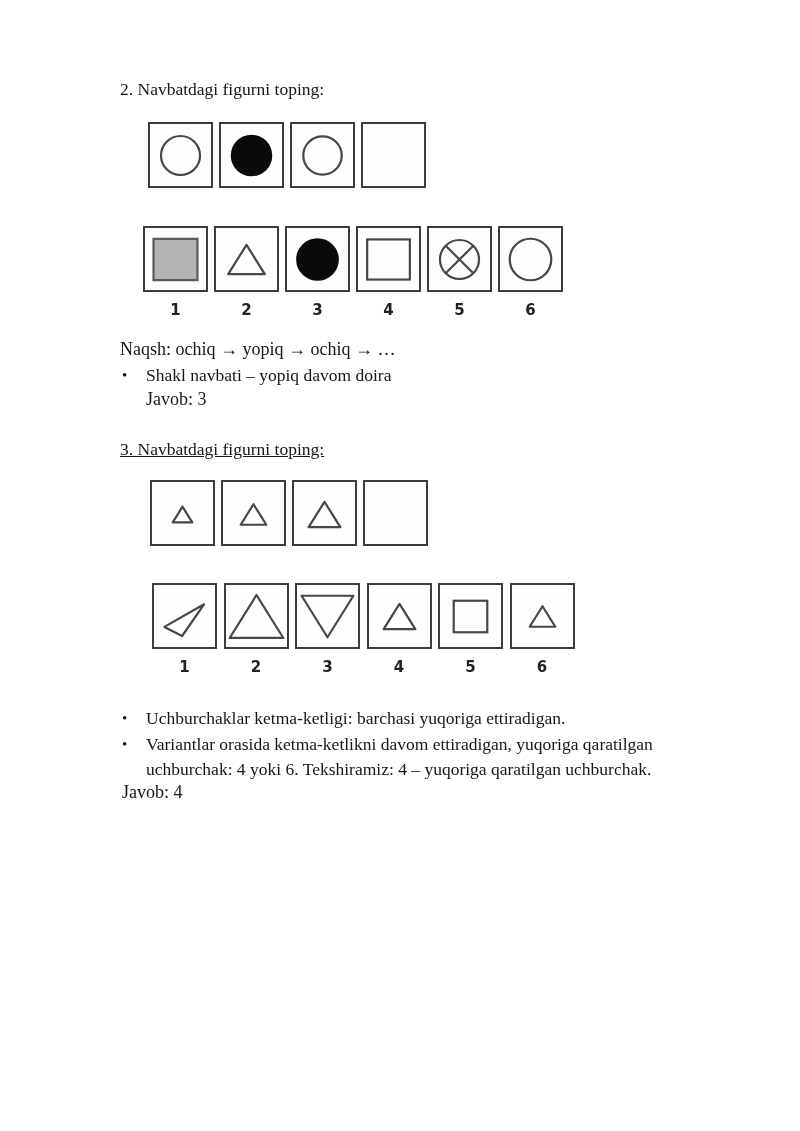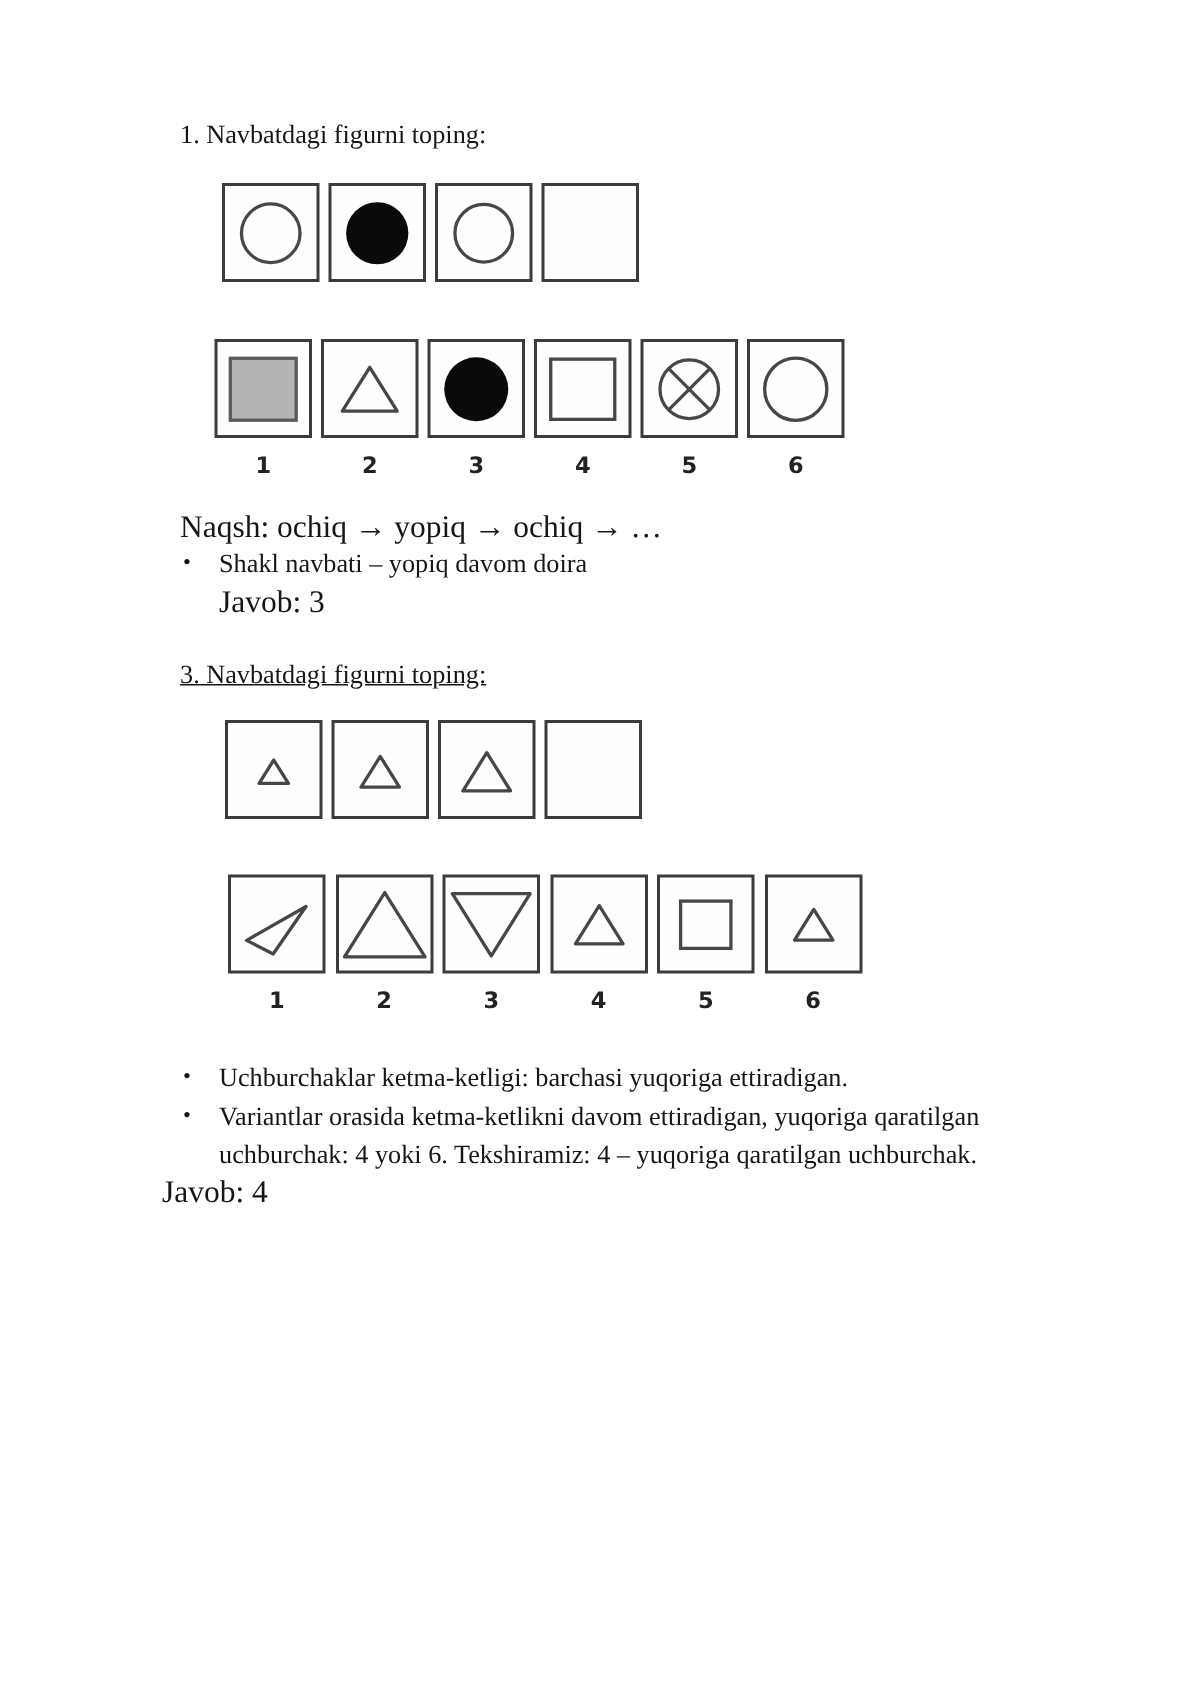--- a/index.html
+++ b/index.html
@@ -2,21 +2,21 @@
 <html><head>
 <meta charset="utf-8">
 <style>
   html,body{margin:0;padding:0;background:#e8e8e8;}
   .page{
     position:relative;width:800px;height:1131px;margin:0 auto;
     background:#ffffff;overflow:hidden;
     font-family:"Liberation Serif", serif;color:#161616;
   }
   .heading{position:absolute;font-size:17.5px;white-space:nowrap;}
-  .text-line{position:absolute;font-size:21px;white-space:nowrap;}
+  .text-line{position:absolute;font-size:18px;white-space:nowrap;}
   .bullet-row{position:absolute;display:flex;align-items:flex-start;font-size:17.5px;}
   .bullet-glyph{width:24px;flex:0 0 24px;font-size:15px;line-height:25px;}
   .bullet-text{line-height:25px;}
   .fig-row{position:absolute;display:flex;gap:6px;}
   .fig-row.gap65{gap:6.5px;}
   .cell{display:flex;flex-direction:column;align-items:center;}
   .fig-box{
     box-sizing:border-box;width:65px;height:66px;
     border:2px solid #3c3c3c;background:#fefefe;
     display:flex;align-items:center;justify-content:center;
@@ -26,21 +26,21 @@
     font-family:"DejaVu Sans", sans-serif;font-weight:bold;
     font-size:15px;color:#222222;
   }
   .wrap{max-width:552px;white-space:normal;}
 </style>
 </head>
 <body>
 
 <div class="page">
 
-  <div class="heading" style="left:120px;top:79px;">1. Navbatdagi figurni toping:</div>
+  <div class="heading" style="left:120px;top:79px;">2. Navbatdagi figurni toping:</div>
 
   <div class="fig-row" style="left:148px;top:122px;">
       <div class="cell">
         <div class="fig-box">
           <svg width="61" height="61">
             <circle cx="30.5" cy="30.5" r="19.52" fill="none" stroke="#474747" stroke-width="2.2"></circle>
           </svg>
         </div>
       </div>
       <div class="cell">
@@ -207,15 +207,15 @@
   <div class="bullet-row" style="left:122px;top:706px;">
     <span class="bullet-glyph">•</span>
     <span class="bullet-text wrap">Uchburchaklar ketma-ketligi: barchasi yuqoriga ettiradigan.</span>
   </div>
 
   <div class="bullet-row" style="left:122px;top:732px;">
     <span class="bullet-glyph">•</span>
     <span class="bullet-text wrap">Variantlar orasida ketma-ketlikni davom ettiradigan, yuqoriga qaratilgan uchburchak: 4 yoki 6. Tekshiramiz: 4 – yuqoriga qaratilgan uchburchak.</span>
   </div>
 
-  <div class="text-line" style="left:108px;top:782px;">Javob: 4</div>
+  <div class="text-line" style="left:122px;top:782px;">Javob: 4</div>
 
 </div>
 
 </body></html>

